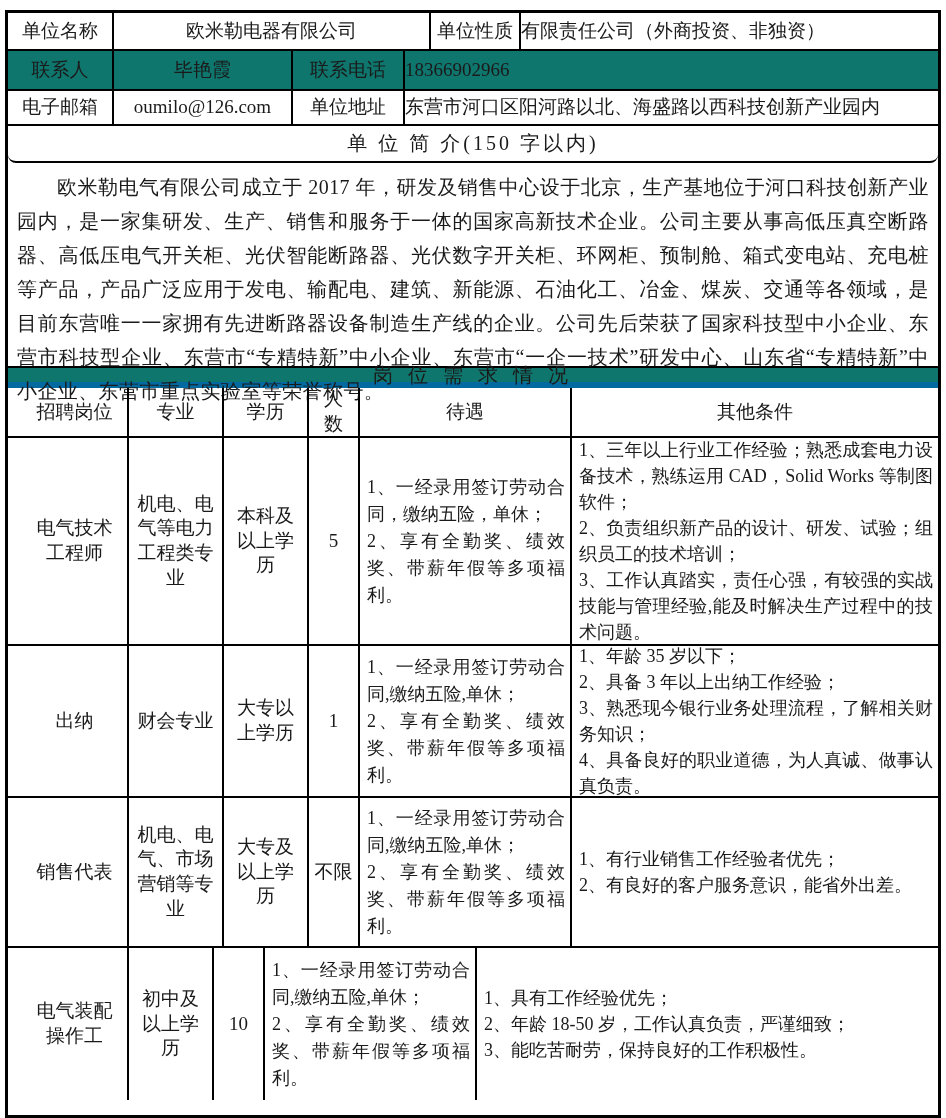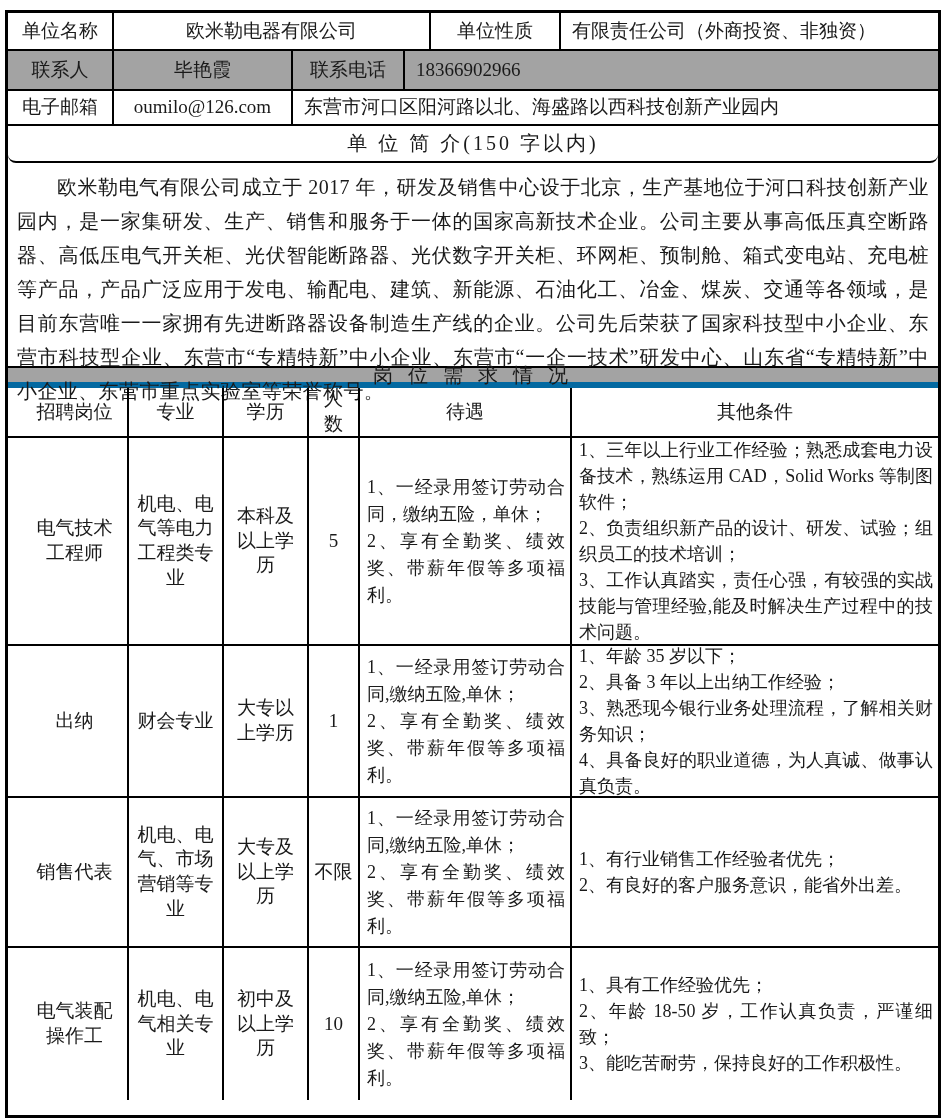--- a/index.html
+++ b/index.html
@@ -17,30 +17,30 @@
   }
   .row { display:flex; border-bottom:2px solid #000; }
   .row.last { border-bottom:none; }
   .cell {
     border-right:2px solid #000;
     display:flex; align-items:center; justify-content:center;
     text-align:center; font-size:19px; line-height:1.3;
     overflow:hidden;
   }
   .cell.end { border-right:none; flex:1; }
-  .left { justify-content:flex-start; text-align:left; padding-left:11px; padding-right:6px; }
-  .hl { background:#a3a3a3; }
+  .left { justify-content:flex-start; text-align:left; padding-right:6px; }
+  .hl { background:#0f766e; }
 
   
   .r1 { height:38px; }
   .r2 { height:40px; }
   .r3 { height:35px; }
   .c1  { width:106px; }
   .c2a { width:317px; }
-  .c3a { width:130px; }
+  .c3a { width:90px; }
   .c2b { width:179px; }
   .c3b { width:112px; }
 
   
   .r-intro-title { height:37px; display:flex; align-items:center; justify-content:center;
                    font-size:20px; letter-spacing:3px; border-bottom:2px solid #000;border-radius:8px; }
   .r-intro { height:205px; border-bottom:2px solid #000; padding:7px 9px 0 9px; }
   .r-intro p { font-size:20px; line-height:34px; text-align:justify; text-indent:2em; letter-spacing:0.4px; }
 
   
@@ -72,20 +72,21 @@
   <div class="row r2 hl">
     <div class="cell c1">联系人</div>
     <div class="cell c2b">毕艳霞</div>
     <div class="cell c3b">联系电话</div>
     <div class="cell end left">18366902966</div>
   </div>
 
   <div class="row r3">
     <div class="cell c1">电子邮箱</div>
     <div class="cell c2b">oumilo@126.com</div>
+    <div class="cell c3b">单位地址</div>
     <div class="cell end left">东营市河口区阳河路以北、海盛路以西科技创新产业园内</div>
   </div>
 
   <div class="r-intro-title">单 位 简 介(150 字以内)</div>
 
   <div class="r-intro">
     <p>欧米勒电气有限公司成立于 2017 年，研发及销售中心设于北京，生产基地位于河口科技创新产业园内，是一家集研发、生产、销售和服务于一体的国家高新技术企业。公司主要从事高低压真空断路器、高低压电气开关柜、光伏智能断路器、光伏数字开关柜、环网柜、预制舱、箱式变电站、充电桩等产品，产品广泛应用于发电、输配电、建筑、新能源、石油化工、冶金、煤炭、交通等各领域，是目前东营唯一一家拥有先进断路器设备制造生产线的企业。公司先后荣获了国家科技型中小企业、东营市科技型企业、东营市“专精特新”中小企业、东营市“一企一技术”研发中心、山东省“专精特新”中小企业、东营市重点实验室等荣誉称号。</p>
   </div>
 
   <div class="r-bar hl">岗 位 需 求 情 况</div>
@@ -144,21 +145,20 @@
 2、享有全勤奖、绩效奖、带薪年假等多项福利。</span>
       </div>
     <div class="cell end textcell">
         <span class="multiline">1、有行业销售工作经验者优先；
 2、有良好的客户服务意识，能省外出差。</span>
       </div>
   </div>
 
   <div class="row jr4 last">
     <div class="cell jc1 padcell">电气装配操作工</div>
-    <div class="cell jc2 padcell">机电、电气相关专业</div>
     <div class="cell jc3 padcell">初中及以上学历</div>
     <div class="cell jc4">10</div>
     <div class="cell jc5 textcell benefit">
         <span class="multiline">1、一经录用签订劳动合同,缴纳五险,单休；
 2、享有全勤奖、绩效奖、带薪年假等多项福利。</span>
       </div>
     <div class="cell end textcell">
         <span class="multiline">1、具有工作经验优先；
 2、年龄 18-50 岁，工作认真负责，严谨细致；
 3、能吃苦耐劳，保持良好的工作积极性。</span>

